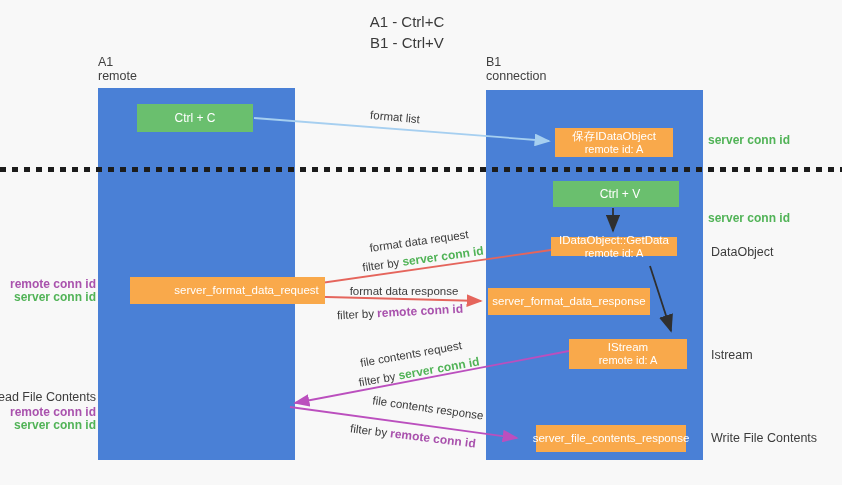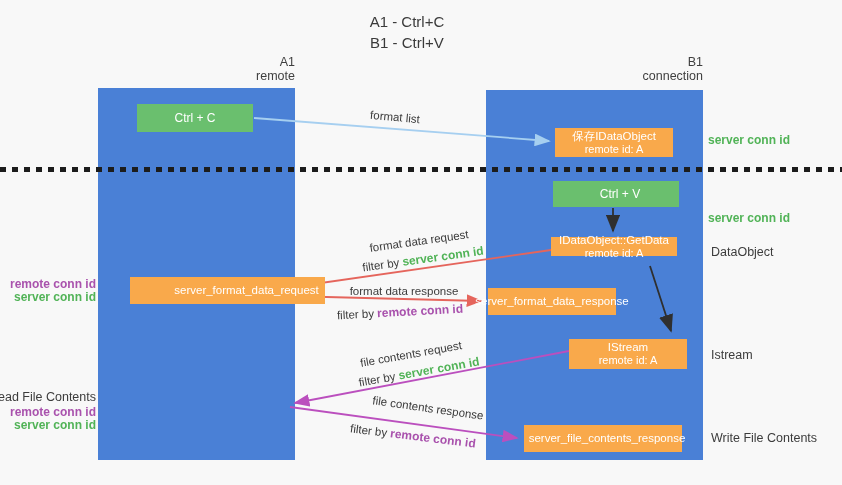--- a/index.html
+++ b/index.html
@@ -8,21 +8,21 @@
     background:#f8f8f8; font-family:"Liberation Sans", sans-serif;
   }
   .title {
     position:absolute; left:307px; top:11px; width:200px;
     text-align:center; font-size:15px; line-height:21px; color:#3a3a3a;
   }
   .lane { position:absolute; background:#4a80d6; }
   .lane-left  { left:98px;  top:88px; width:197px; height:372px; }
   .lane-right { left:486px; top:90px; width:217px; height:370px; }
   .lane-header {
-    position:absolute; top:55px; text-align:right;
+    position:absolute; top:55px; text-align:left;
     font-size:12.5px; line-height:14px; color:#3f3f3f;
   }
   .lh-left  { left:98px;  width:197px; }
   .lh-right { left:486px; width:217px; }
   .separator {
     position:absolute; left:0; top:167px; width:842px; height:5px;
     background:repeating-linear-gradient(90deg,#1c1c1c 0 6px,transparent 6px 12px);
   }
   .node {
     position:absolute; display:flex; flex-direction:column;
@@ -106,31 +106,31 @@
 
   <div class="node node-orange" style="left:551px; top:237px; width:126px; height:19px;">
     <div>IDataObject::GetData</div>
     <div class="l2">remote id: A</div>
   </div>
 
   <div class="node node-orange" style="left:130px; top:277px; width:157px; height:27px;padding-left:38px;">
     <div>server_format_data_request</div>
   </div>
 
-  <div class="node node-orange" style="left:488px; top:288px; width:128px; height:27px;">
+  <div class="node node-orange" style="left:488px; top:288px; width:162px; height:27px;">
     <div>server_format_data_response</div>
   </div>
 
   <div class="node node-orange" style="left:569px; top:339px; width:118px; height:30px;">
     <div>IStream</div>
     <div class="l2">remote id: A</div>
   </div>
 
 
-  <div class="node node-orange" style="left:524px; top:425px; width:150px; height:27px;padding-left:8px;">
+  <div class="node node-orange" style="left:536px; top:425px; width:150px; height:27px;">
     <div>server_file_contents_response</div>
   </div>
 
   <div class="alabel" style="left:395px; top:117px; transform:translate(-50%,-50%) rotate(5deg);">format list</div>
 
   <div class="alabel" style="left:419px; top:241px; transform:translate(-50%,-50%) rotate(-8deg);">format data request</div>
   <div class="alabel" style="left:423px; top:259px; transform:translate(-50%,-50%) rotate(-8deg);">
     <span>filter by</span>
     <span class="g">server conn id</span>
   </div>

